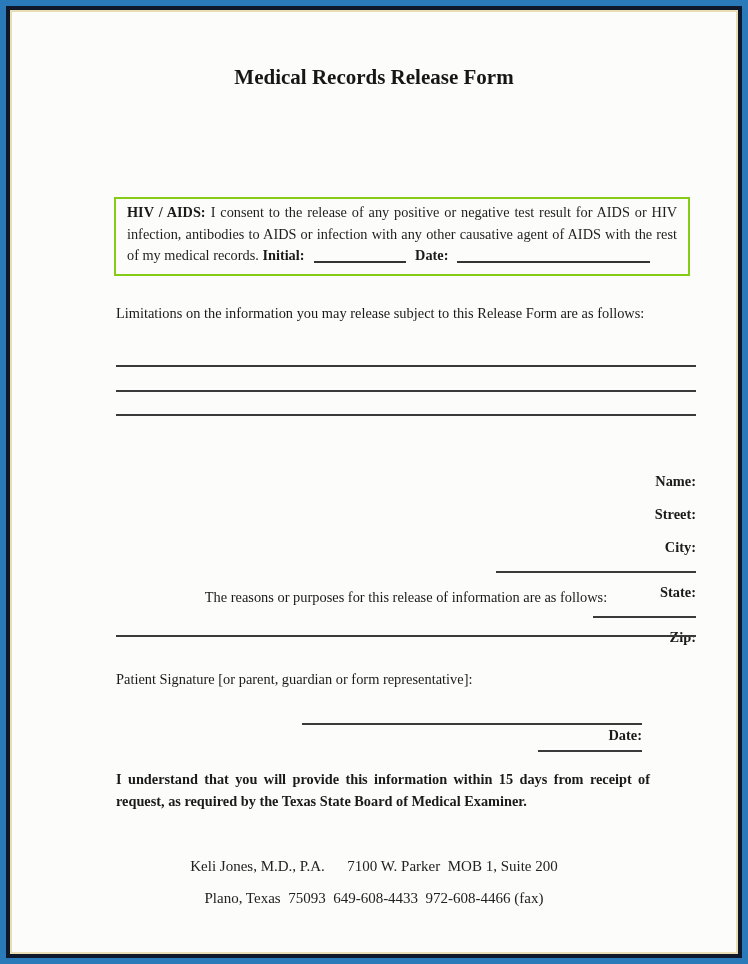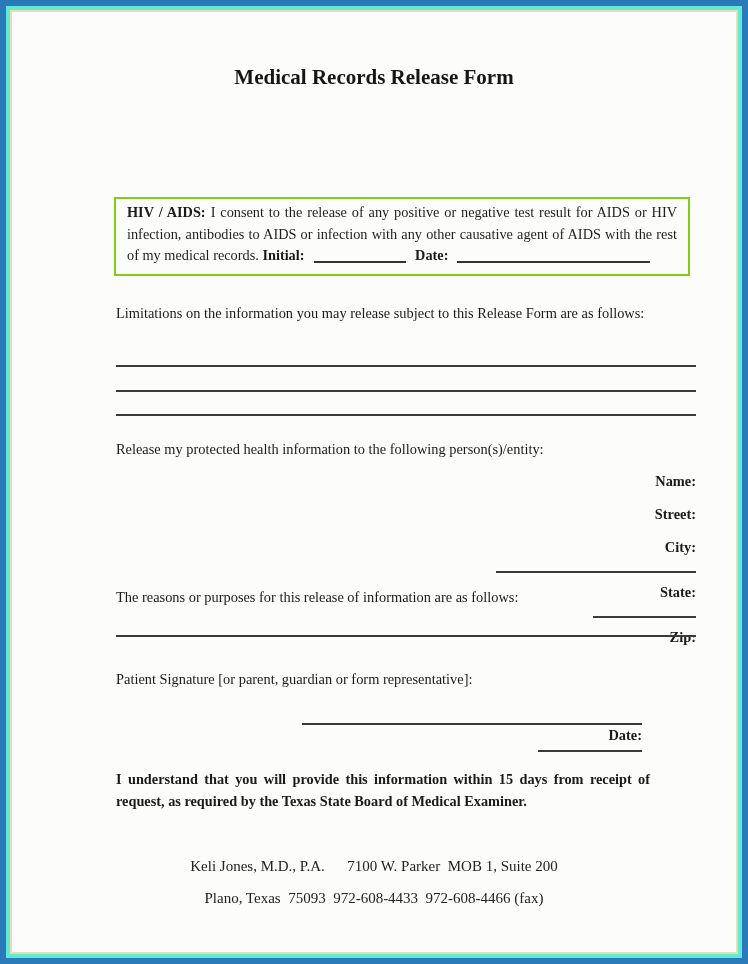--- a/index.html
+++ b/index.html
@@ -2,21 +2,21 @@
 <html><head>
 <meta charset="utf-8">
 <style>
   html, body { margin: 0; padding: 0; }
   body {
     width: 748px; height: 964px;
     font-family: "Liberation Serif", serif;
     background: #ffffff;
   }
   .frame-blue  { width: 748px; height: 964px; box-sizing: border-box; padding: 6px; background: #2a79b8; }
-  .frame-navy  { width: 100%; height: 100%; box-sizing: border-box; padding: 4px; background: #5eead4; }
+  .frame-navy  { width: 100%; height: 100%; box-sizing: border-box; padding: 4px; background: #0f172a; }
   .frame-cream { width: 100%; height: 100%; box-sizing: border-box; padding: 2px; background: #e9ddb4; }
   .sheet {
     position: relative; width: 100%; height: 100%;
     background: #fcfcfa; color: #1e1e1e; overflow: hidden;
   }
   .abs { position: absolute; }
 
   .title {
     top: 52px; left: 0; width: 100%;
     text-align: center;
@@ -45,21 +45,21 @@
     vertical-align: -3px;
   }
   .hiv-initial-line { width: 92px;  margin: 0 6px 0 4px; }
   .hiv-date-line    { width: 193px; margin: 0 0 0 4px; }
 
   .heading {
     font-weight: normal; font-size: 14.4px; line-height: 22px; color: #1a1a1a;
   }
   .limitations-heading { top: 290px; left: 104px; width: 534px; }
   .release-heading     { top: 426px; left: 104px; width: 580px; }
-  .reasons-heading     { top: 574px; left: 104px; width: 580px; }
+  .reasons-heading     { top: 574px; left: 104px; width: 580px; text-align: center; }
   .signature-heading   { top: 656px; left: 104px; width: 580px; }
   .understand          { top: 757px; left: 104px; width: 534px; font-weight: bold; text-align: justify; line-height: 21.5px; color:#1a1a1a; }
 
   .rule {
     position: absolute; left: 104px; width: 580px;
     border-top: 2px solid #3a3a3a; height: 0;
   }
   .rule-lim-1 { top: 353px; }
   .rule-lim-2 { top: 378px; }
   .rule-lim-3 { top: 402px; }
@@ -112,21 +112,20 @@
           <span class="bold-lbl">HIV / AIDS:</span><span>I consent to the release of any positive or negative test result for AIDS or HIV infection, antibodies to AIDS or infection with any other causative agent of AIDS with the rest of my medical records.</span>
           <span class="bold-lbl">Initial:</span><span class="inline-line hiv-initial-line"></span>
           <span class="bold-lbl">Date:</span><span class="inline-line hiv-date-line"></span>
         </div>
 
         <div class="abs heading limitations-heading">Limitations on the information you may release subject to this Release Form are as follows:</div>
         <div class="rule rule-lim-1"></div>
         <div class="rule rule-lim-2"></div>
         <div class="rule rule-lim-3"></div>
 
-        <div class="abs heading release-heading">Release my protected health information to the following person(s)/entity:</div>
 
         <div class="abs field-row row-name">
           <span class="bold-lbl">Name:</span>
           <span class="fill-line grow ml-md"></span>
         </div>
 
         <div class="abs field-row row-street">
           <span class="bold-lbl">Street:</span>
           <span class="fill-line grow ml-sm"></span>
         </div>
@@ -147,18 +146,18 @@
 
         <div class="abs field-row row-sig">
           <span class="fill-line sig-line"></span>
           <span class="bold-lbl sig-date-label">Date:</span>
           <span class="fill-line sig-date-line"></span>
         </div>
 
         <div class="abs para understand">I understand that you will provide this information within 15 days from receipt of request, as required by the Texas State Board of Medical Examiner.</div>
 
         <div class="abs footer-line footer-provider">Keli Jones, M.D., P.A.      7100 W. Parker  MOB 1, Suite 200</div>
-        <div class="abs footer-line footer-contact">Plano, Texas  75093  972-608-4433  972-608-4466 (fax)</div>
+        <div class="abs footer-line footer-contact">Plano, Texas  75093  649-608-4433  972-608-4466 (fax)</div>
 
       </div>
     </div>
   </div>
 </div>
 
 </body></html>

